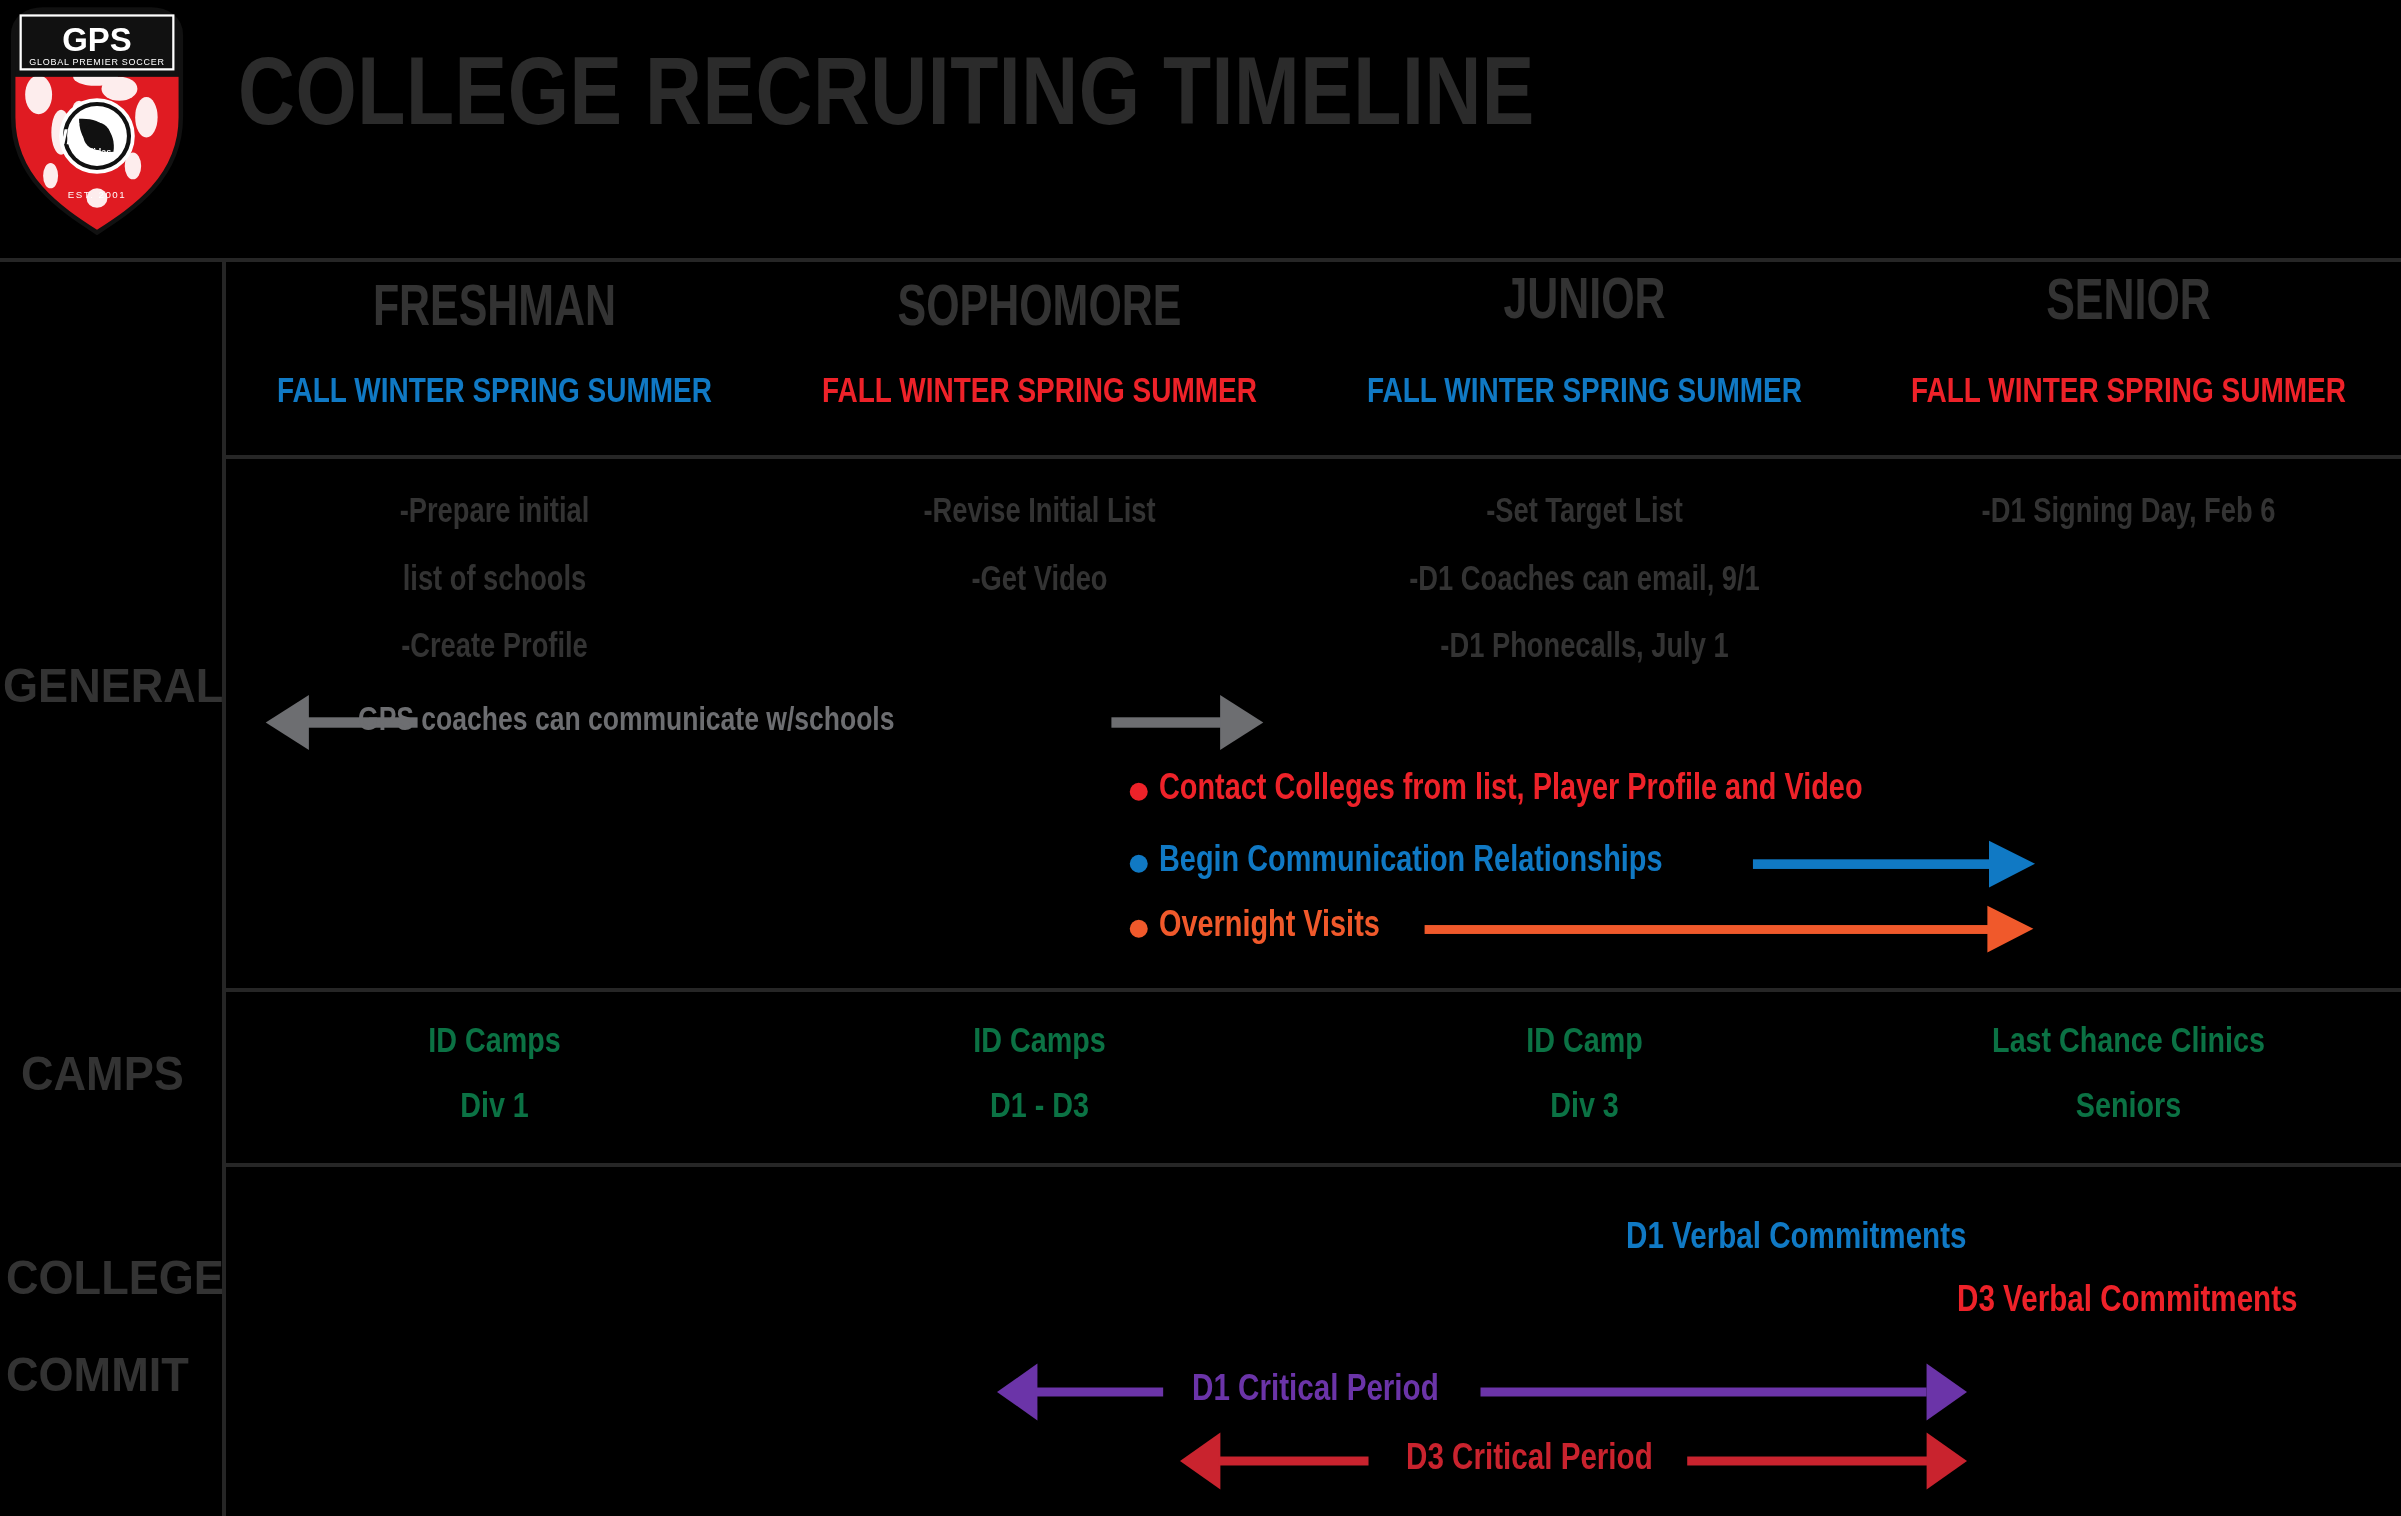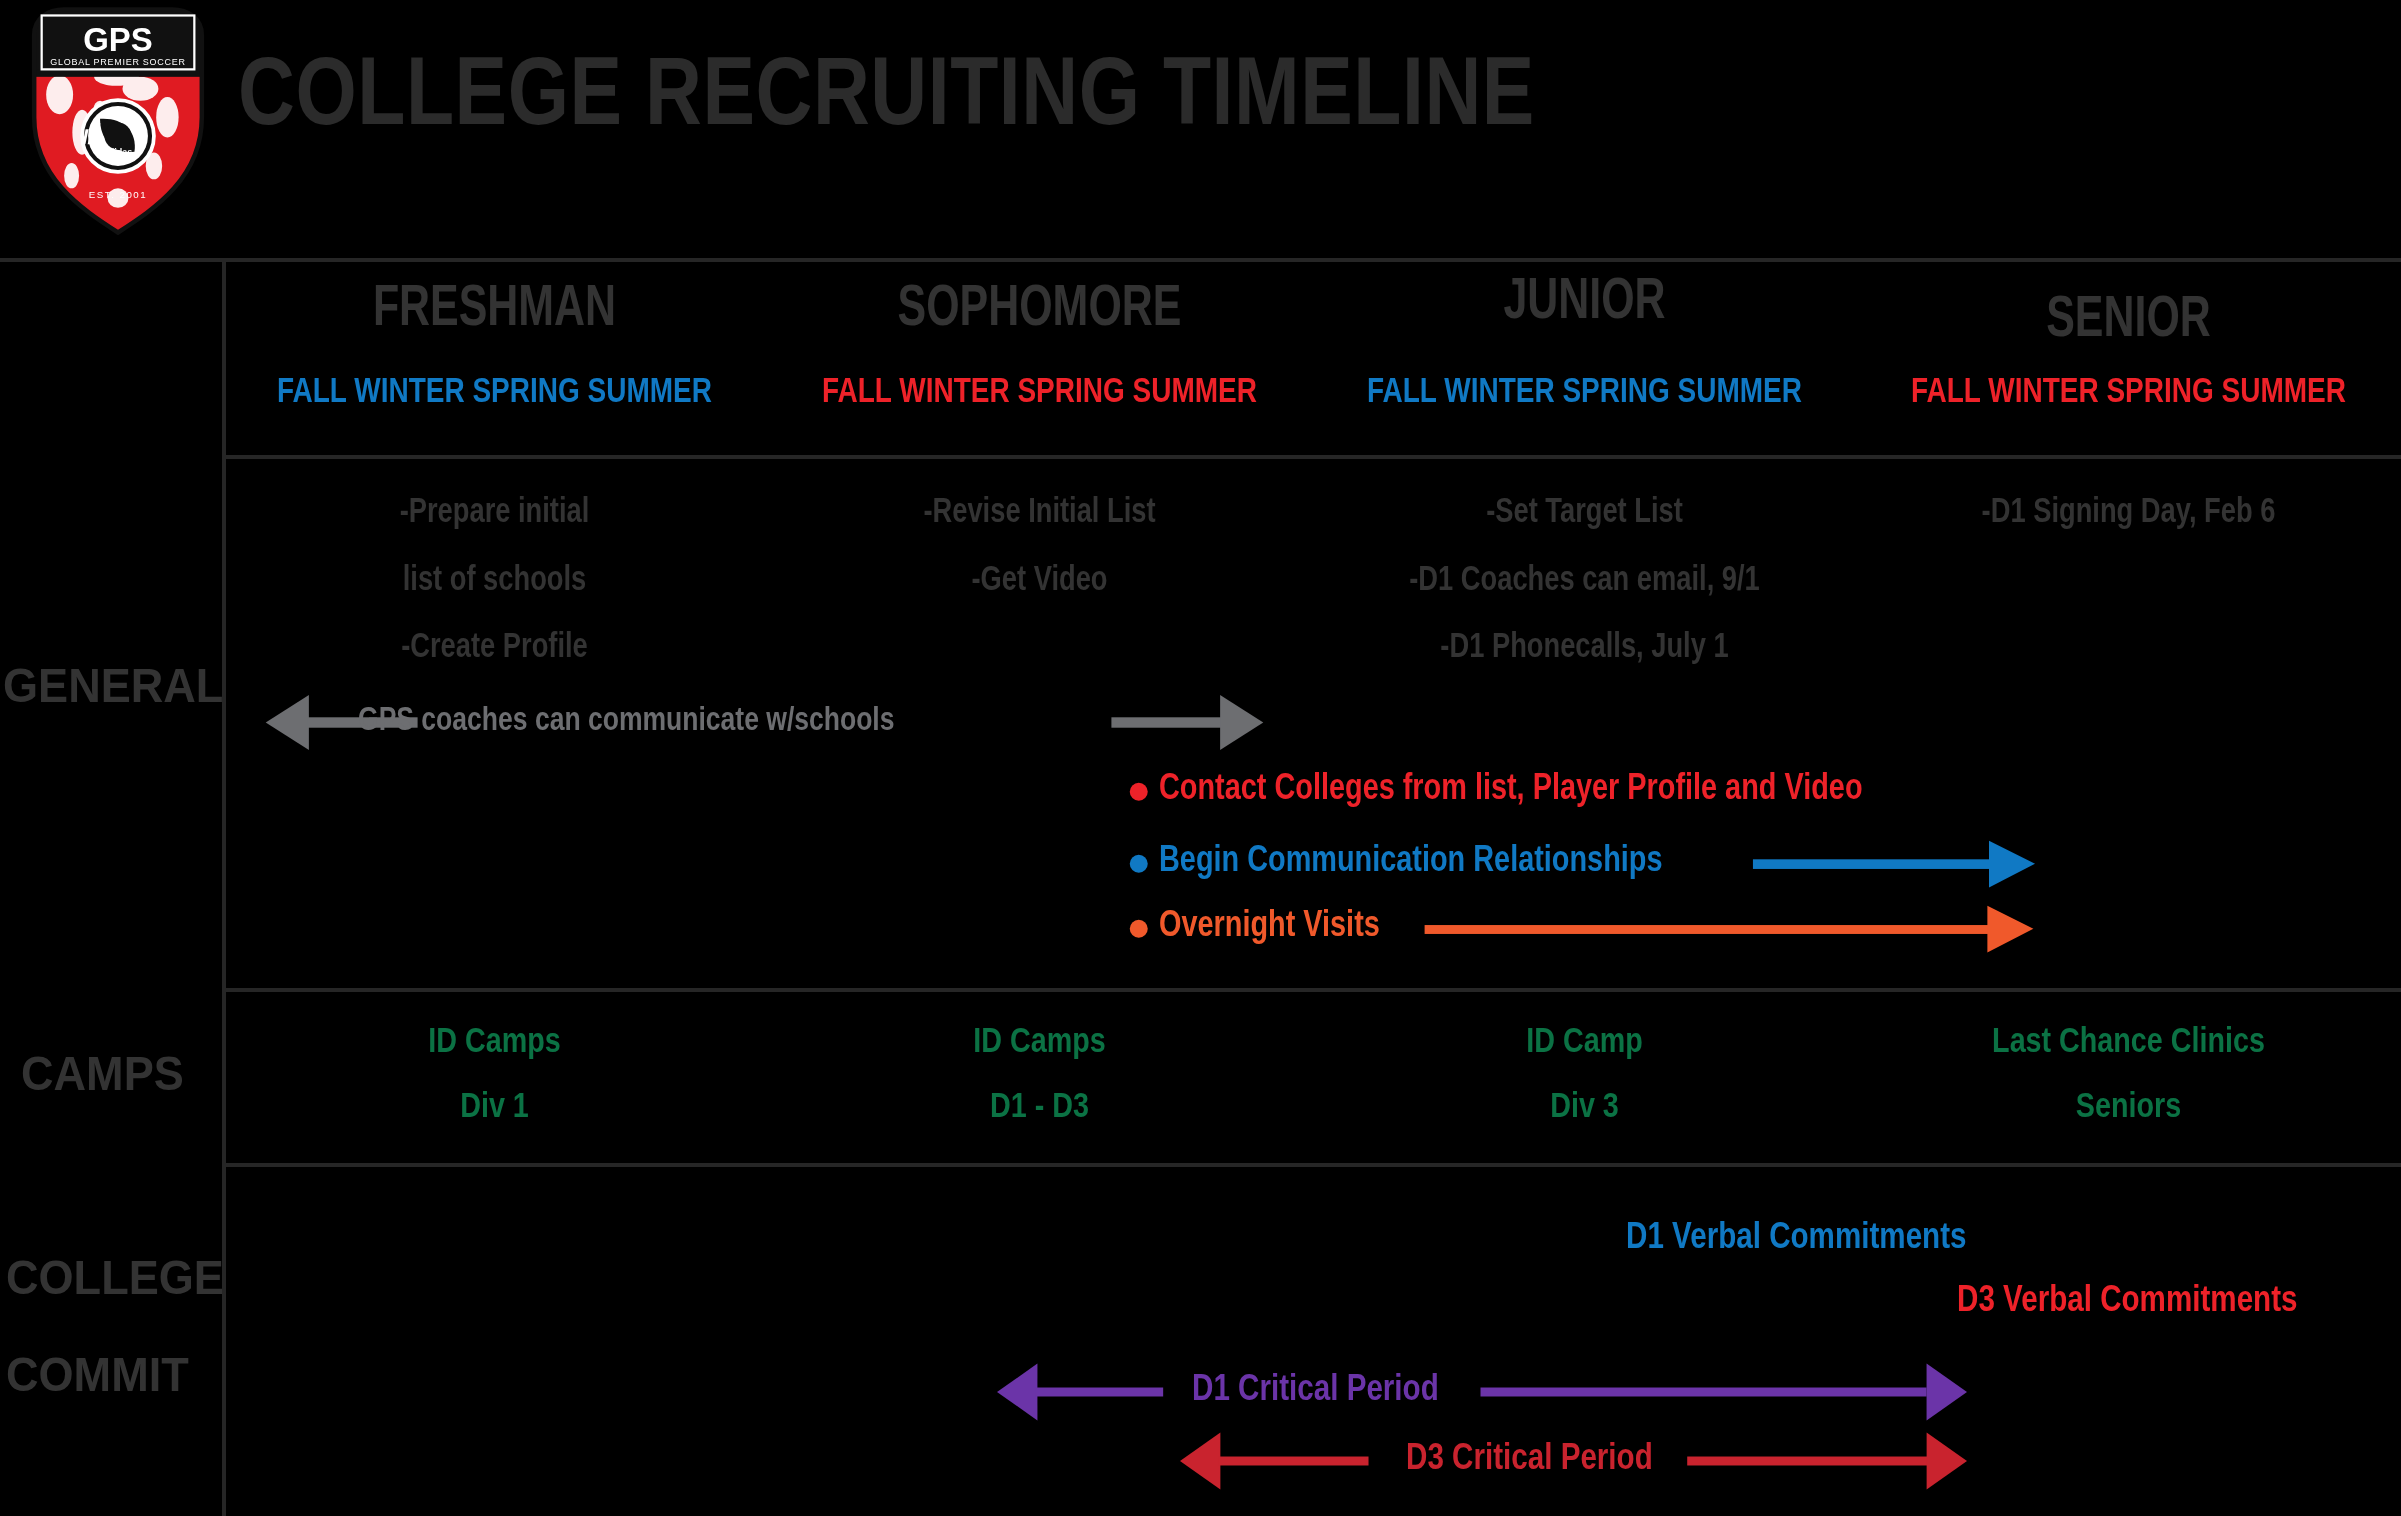--- a/index.html
+++ b/index.html
@@ -8,21 +8,21 @@
     font-family:"Liberation Sans","DejaVu Sans",sans-serif;
     -webkit-font-smoothing:antialiased;
   }
   .abs{position:absolute;}
   .cond{
     font-family:"Liberation Sans","DejaVu Sans",sans-serif;
     font-weight:bold;
     transform-origin:center center;
   }
   
-  #logo{left:28px;top:4.5px;width:180px;height:232px;}
+  #logo{left:7px;top:4.5px;width:180px;height:232px;}
   
   #title{
     left:238px;top:43px;
     font-size:96px;line-height:1;
     font-weight:bold;color:#2b2b2b;
     letter-spacing:0.7px;
     transform:scaleX(.82);transform-origin:left top;
     white-space:nowrap;
   }
   
@@ -126,21 +126,21 @@
   <div class="seasons cond">FALL WINTER SPRING SUMMER</div>
 </div>
 
 <div class="abs" style="left:1312px;top:264px;width:545px;">
   <div class="year cond">JUNIOR</div>
 </div>
 <div class="abs" style="left:1312px;top:370px;width:545px;color:#1079C4;">
   <div class="seasons cond">FALL WINTER SPRING SUMMER</div>
 </div>
 
-<div class="abs" style="left:1856px;top:282px;width:545px;">
+<div class="abs" style="left:1856px;top:265px;width:545px;">
   <div class="year cond">SENIOR</div>
 </div>
 <div class="abs" style="left:1856px;top:370px;width:545px;color:#EE2229;">
   <div class="seasons cond">FALL WINTER SPRING SUMMER</div>
 </div>
 
 <div class="abs rowlabel cond" style="left:3px;top:657px;">GENERAL</div>
 <div class="abs rowlabel cond" style="left:21px;top:1045px;">CAMPS</div>
 <div class="abs rowlabel cond" style="left:6px;top:1249px;">COLLEGE</div>
 <div class="abs rowlabel cond" style="left:6px;top:1346px;">COMMIT</div>

